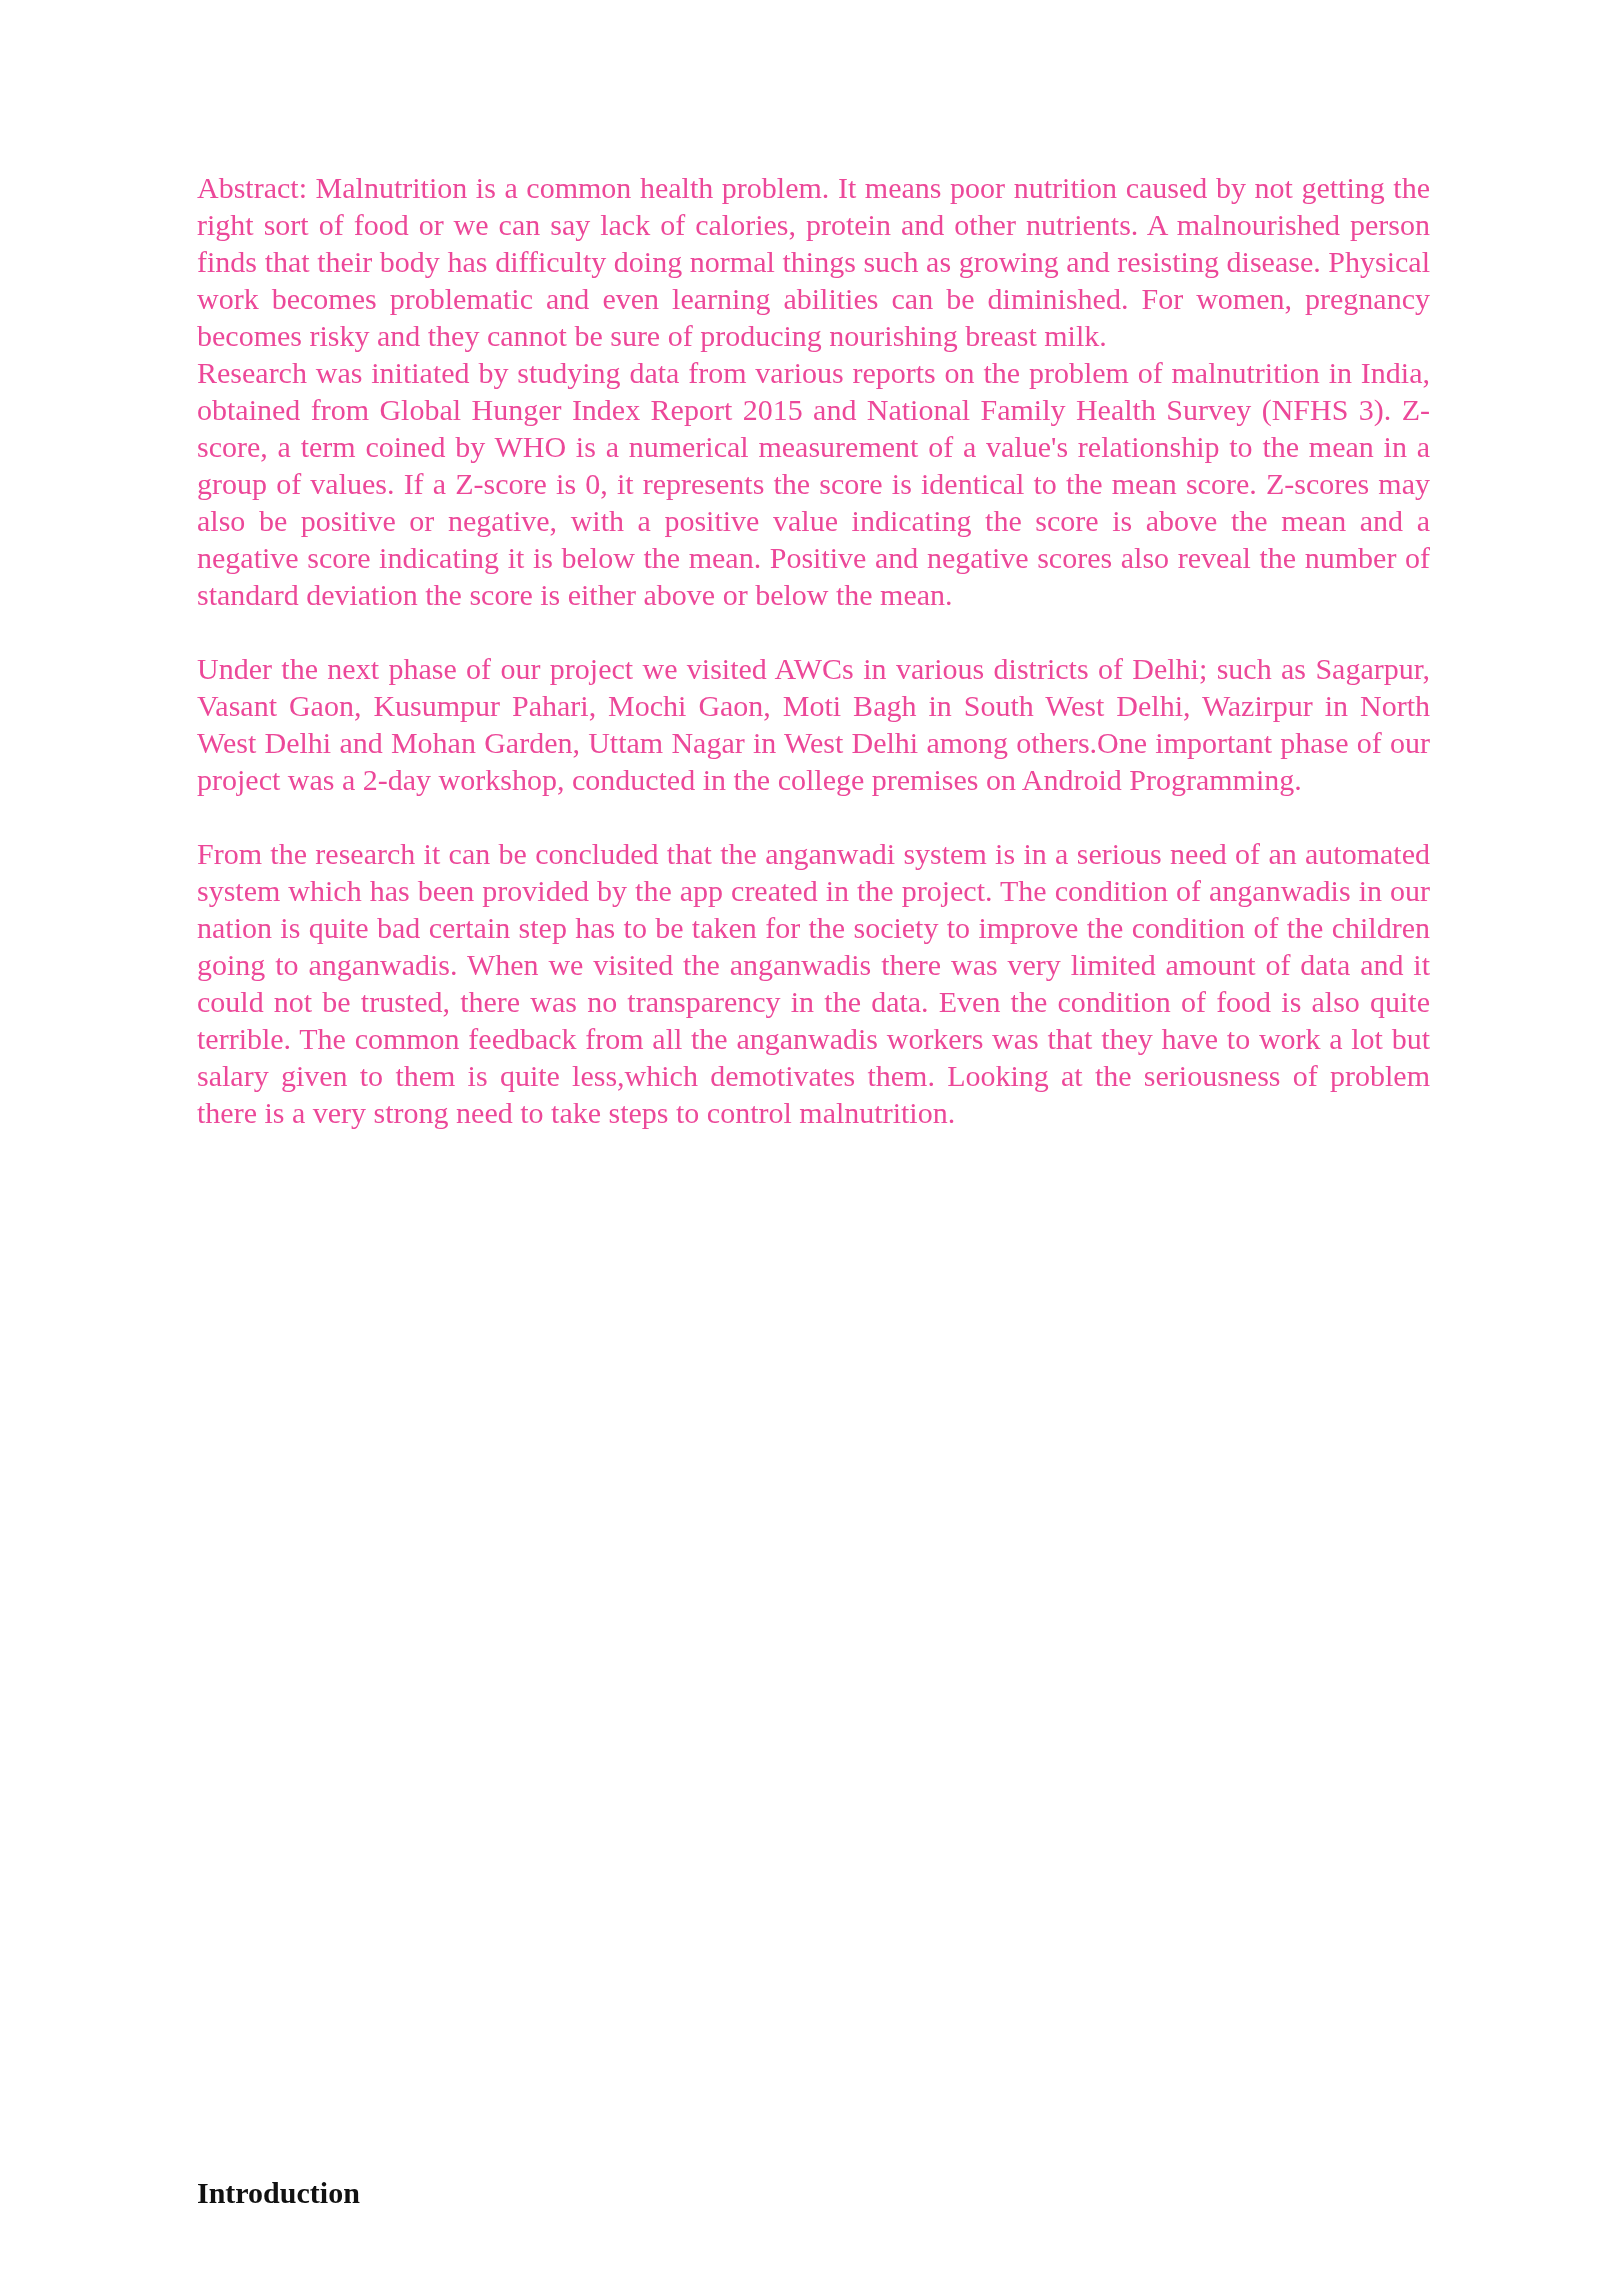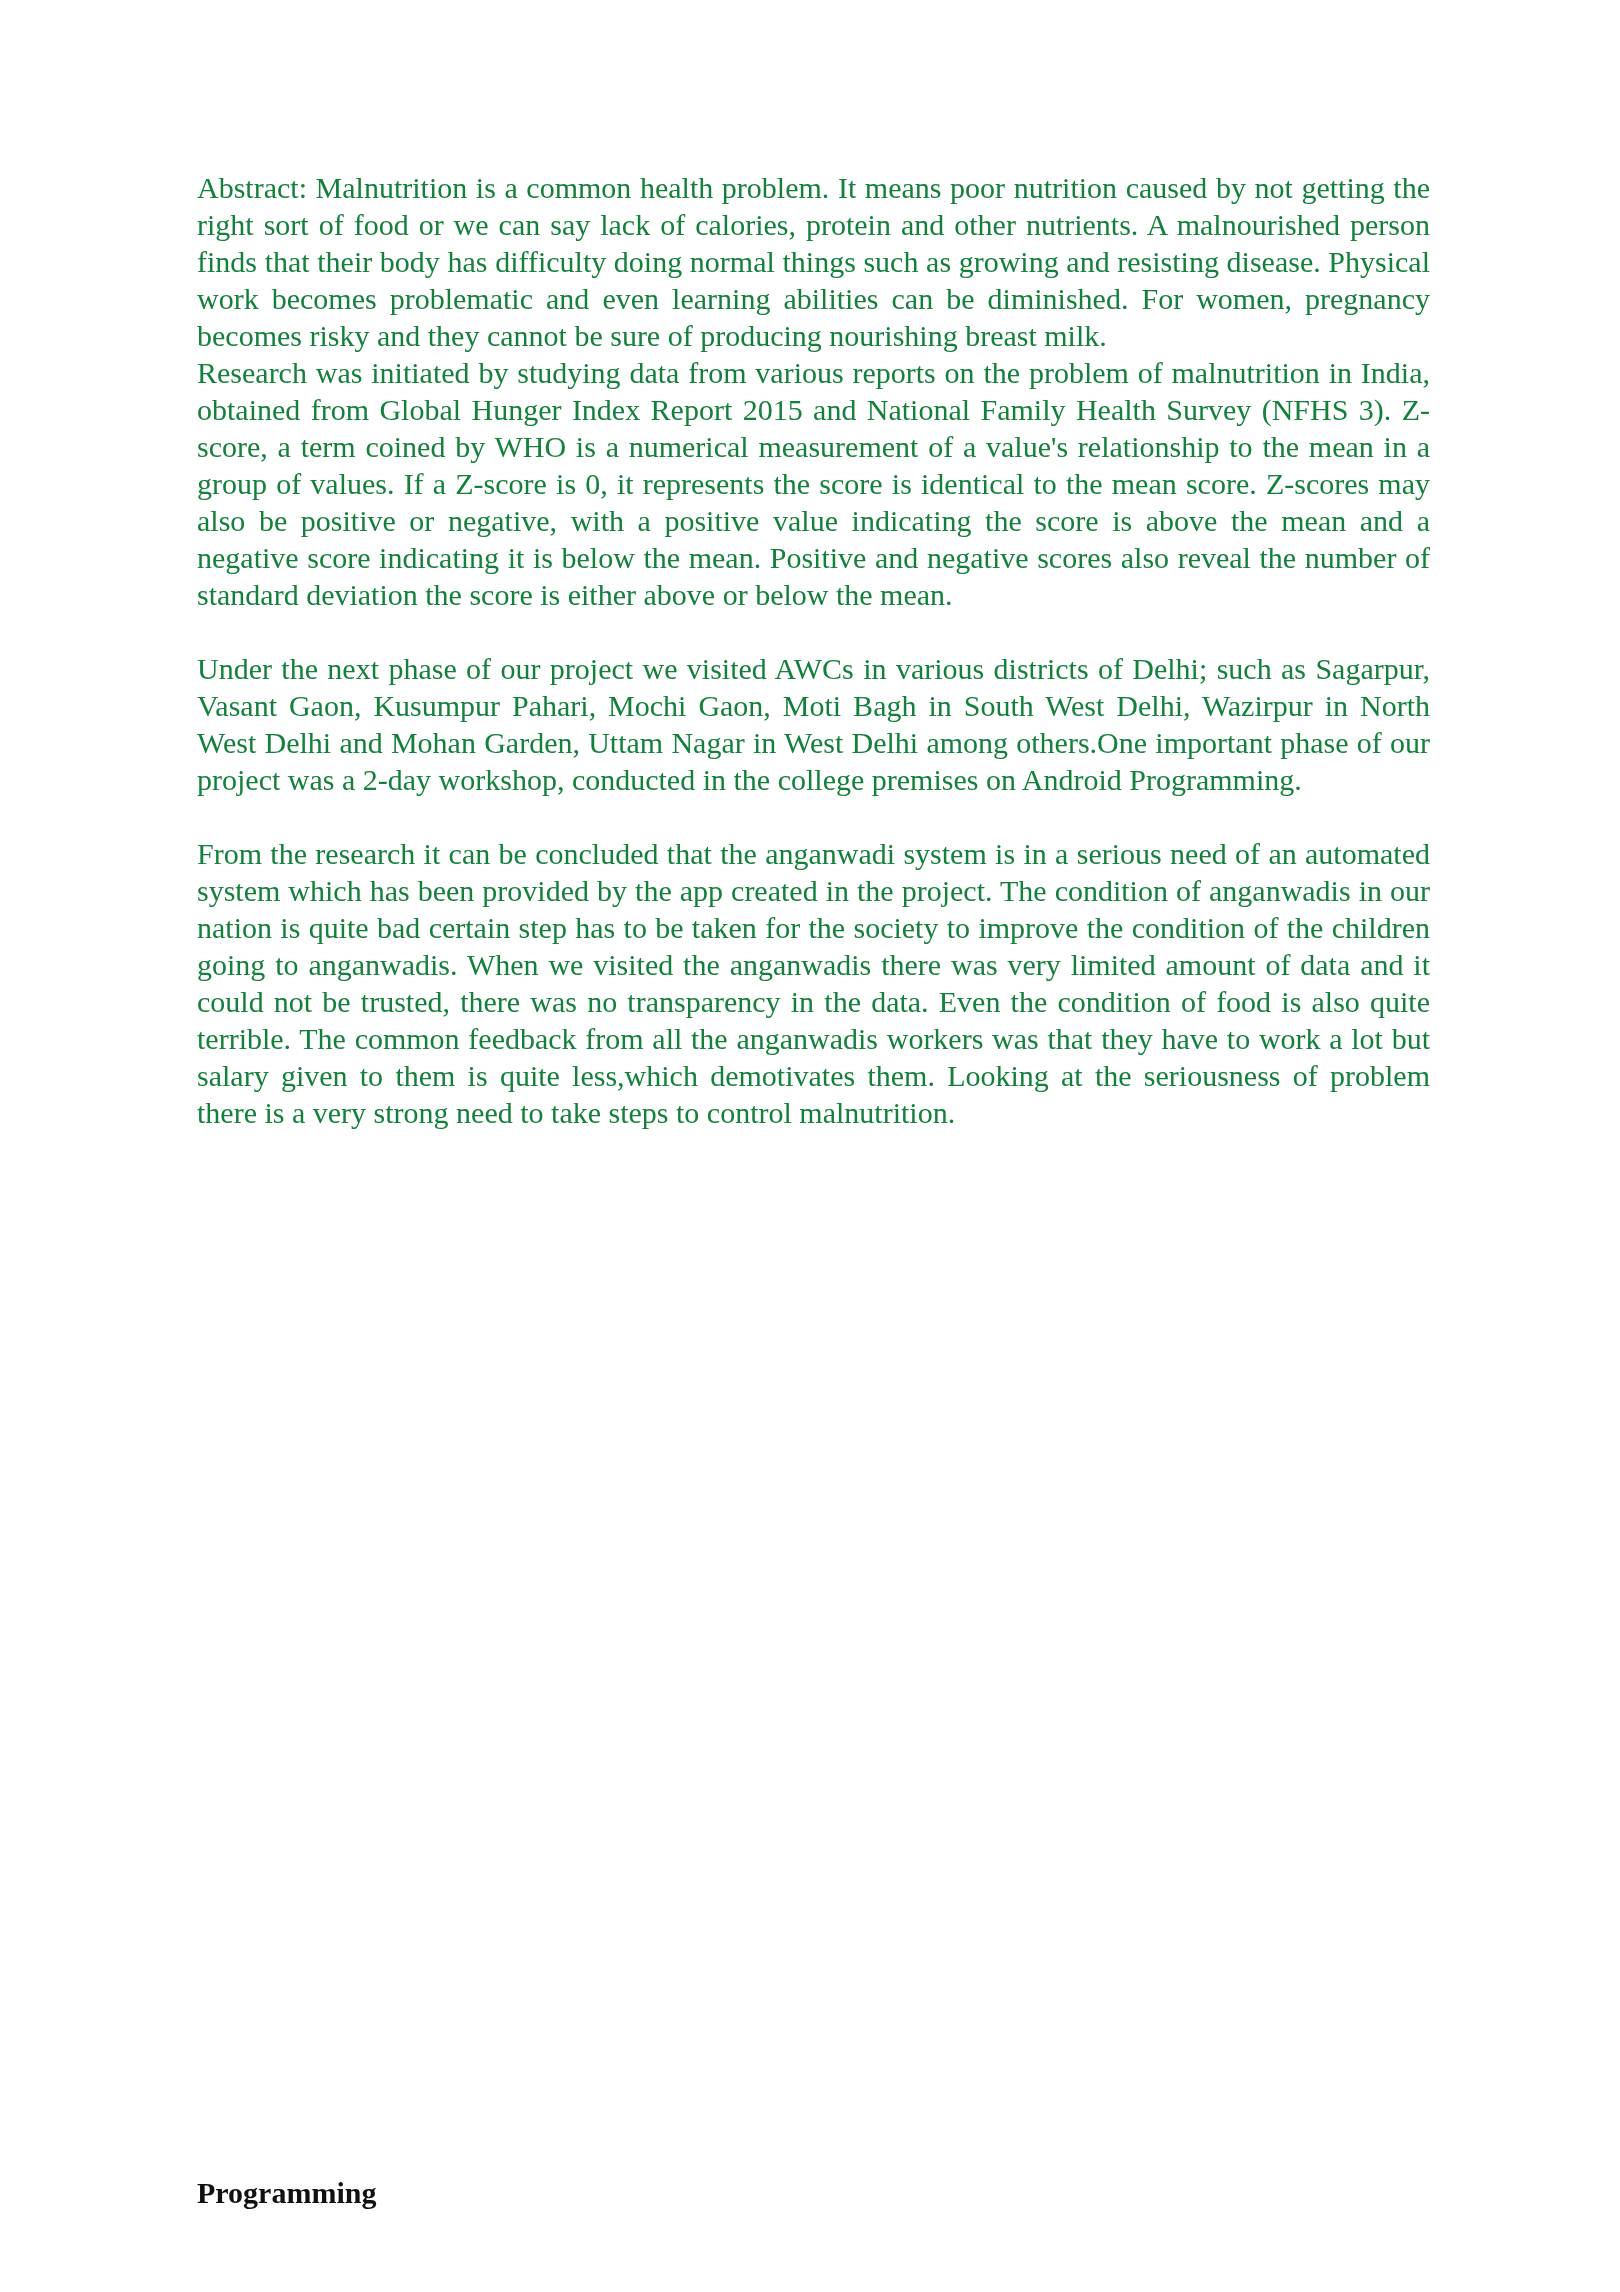--- a/index.html
+++ b/index.html
@@ -14,21 +14,21 @@
       overflow: hidden;
     }
     .page {
       position: absolute;
       left: 197px;
       top: 169px;
       width: 1233px;
       font-family: "Liberation Serif", "DejaVu Serif", serif;
       font-size: 30px;
       line-height: 37px;
-      color: #15803d;
+      color: #ec4899;
       text-align: justify;
     }
     .para {
       margin: 0;
       padding: 0;
     }
     .para.gap-before {
       margin-top: 37px;
     }
     .heading {
@@ -46,14 +46,14 @@
 </head>
 <body>
 
 <div class="page">
   <p class="para">Abstract: Malnutrition is a common health problem. It means poor nutrition caused by not getting the right sort of food or we can say lack of calories, protein and other nutrients. A malnourished person finds that their body has difficulty doing normal things such as growing and resisting disease. Physical work becomes problematic and even learning abilities can be diminished. For women, pregnancy becomes risky and they cannot be sure of producing nourishing breast milk.</p>
   <p class="para">Research was initiated by studying data from various reports on the problem of malnutrition in India, obtained from Global Hunger Index Report 2015 and National Family Health Survey (NFHS 3). Z-score, a term coined by WHO is a numerical measurement of a value's relationship to the mean in a group of values. If a Z-score is 0, it represents the score is identical to the mean score. Z-scores may also be positive or negative, with a positive value indicating the score is above the mean and a negative score indicating it is below the mean. Positive and negative scores also reveal the number of standard deviation the score is either above or below the mean.</p>
   <p class="para gap-before">Under the next phase of our project we visited AWCs in various districts of Delhi; such as Sagarpur, Vasant Gaon, Kusumpur Pahari, Mochi Gaon, Moti Bagh in South West Delhi, Wazirpur in North West Delhi and Mohan Garden, Uttam Nagar in West Delhi among others.One important phase of our project was a 2-day workshop, conducted in the college premises on Android Programming.</p>
   <p class="para gap-before">From the research it can be concluded that the anganwadi system is in a serious need of an automated system which has been provided by the app created in the project. The condition of anganwadis in our nation is quite bad certain step has to be taken for the society to improve the condition of the children going to anganwadis. When we visited the anganwadis there was very limited amount of data and it could not be trusted, there was no transparency in the data. Even the condition of food is also quite terrible. The common feedback from all the anganwadis workers was that they have to work a lot but salary given to them is quite less,which demotivates them. Looking at the seriousness of problem there is a very strong need to take steps to control malnutrition.</p>
 </div>
 
-<h2 class="heading">Programming</h2>
+<h2 class="heading">Introduction</h2>
 
 
 </body></html>

